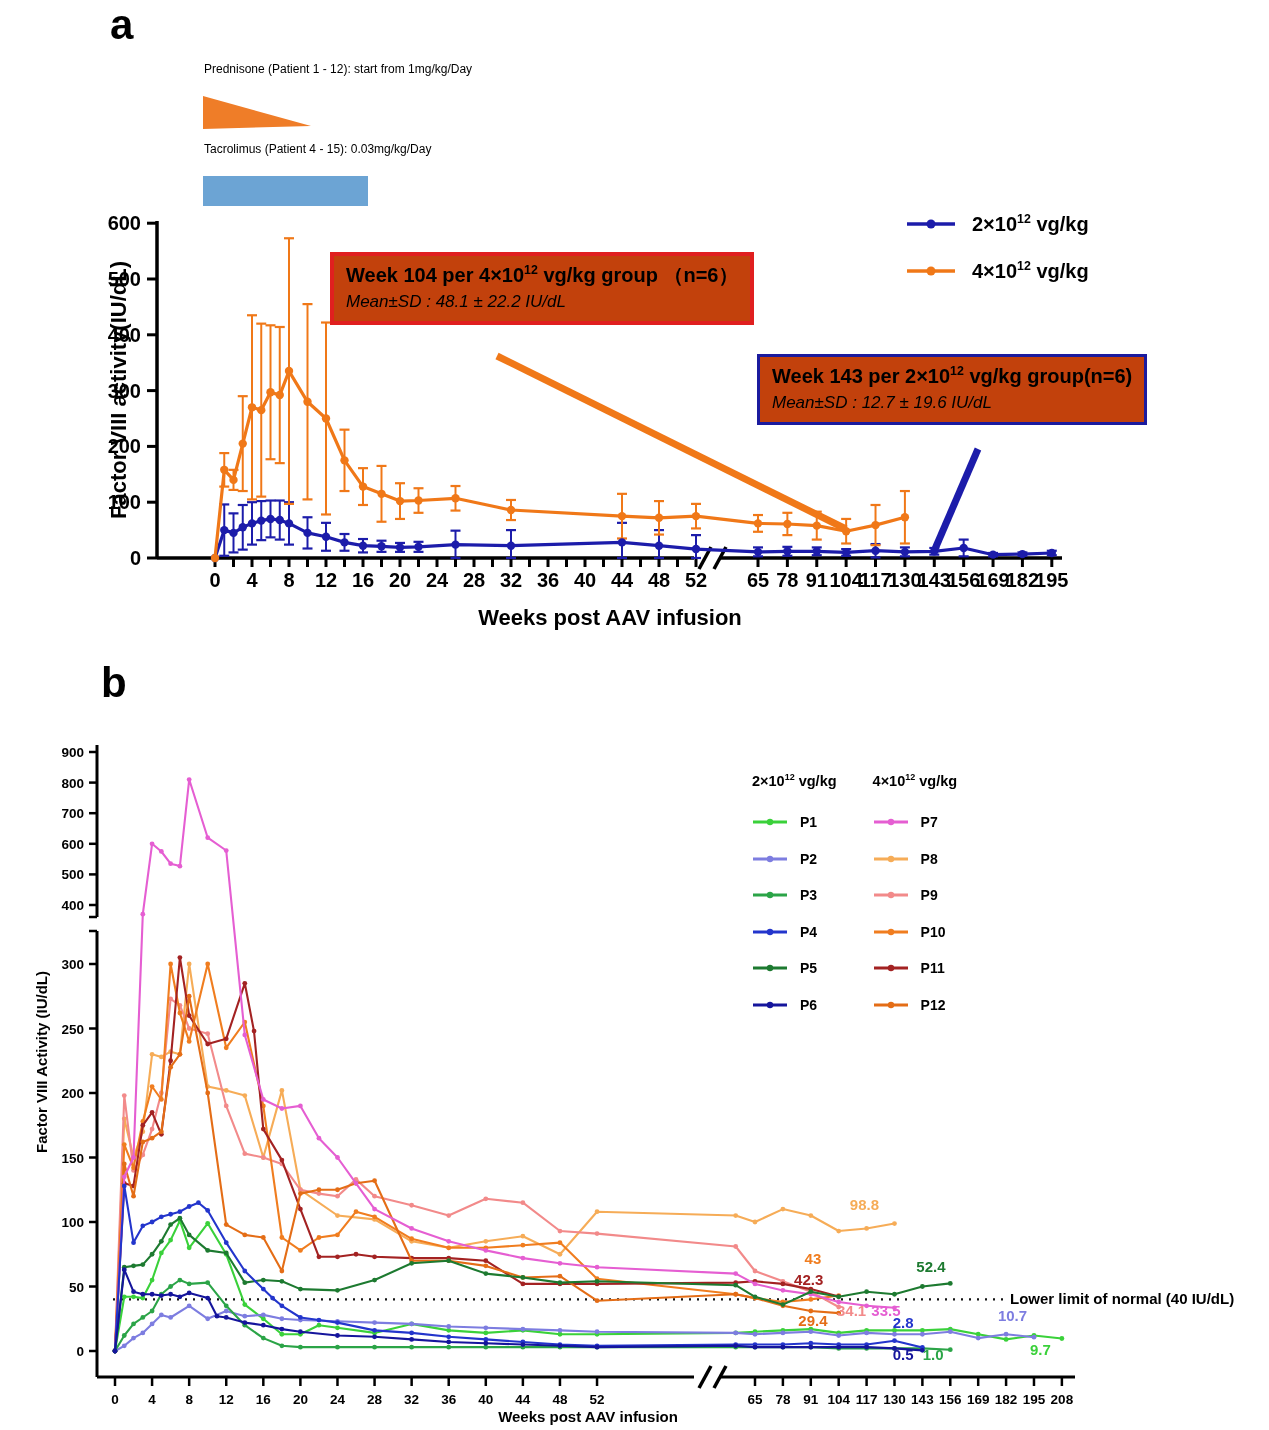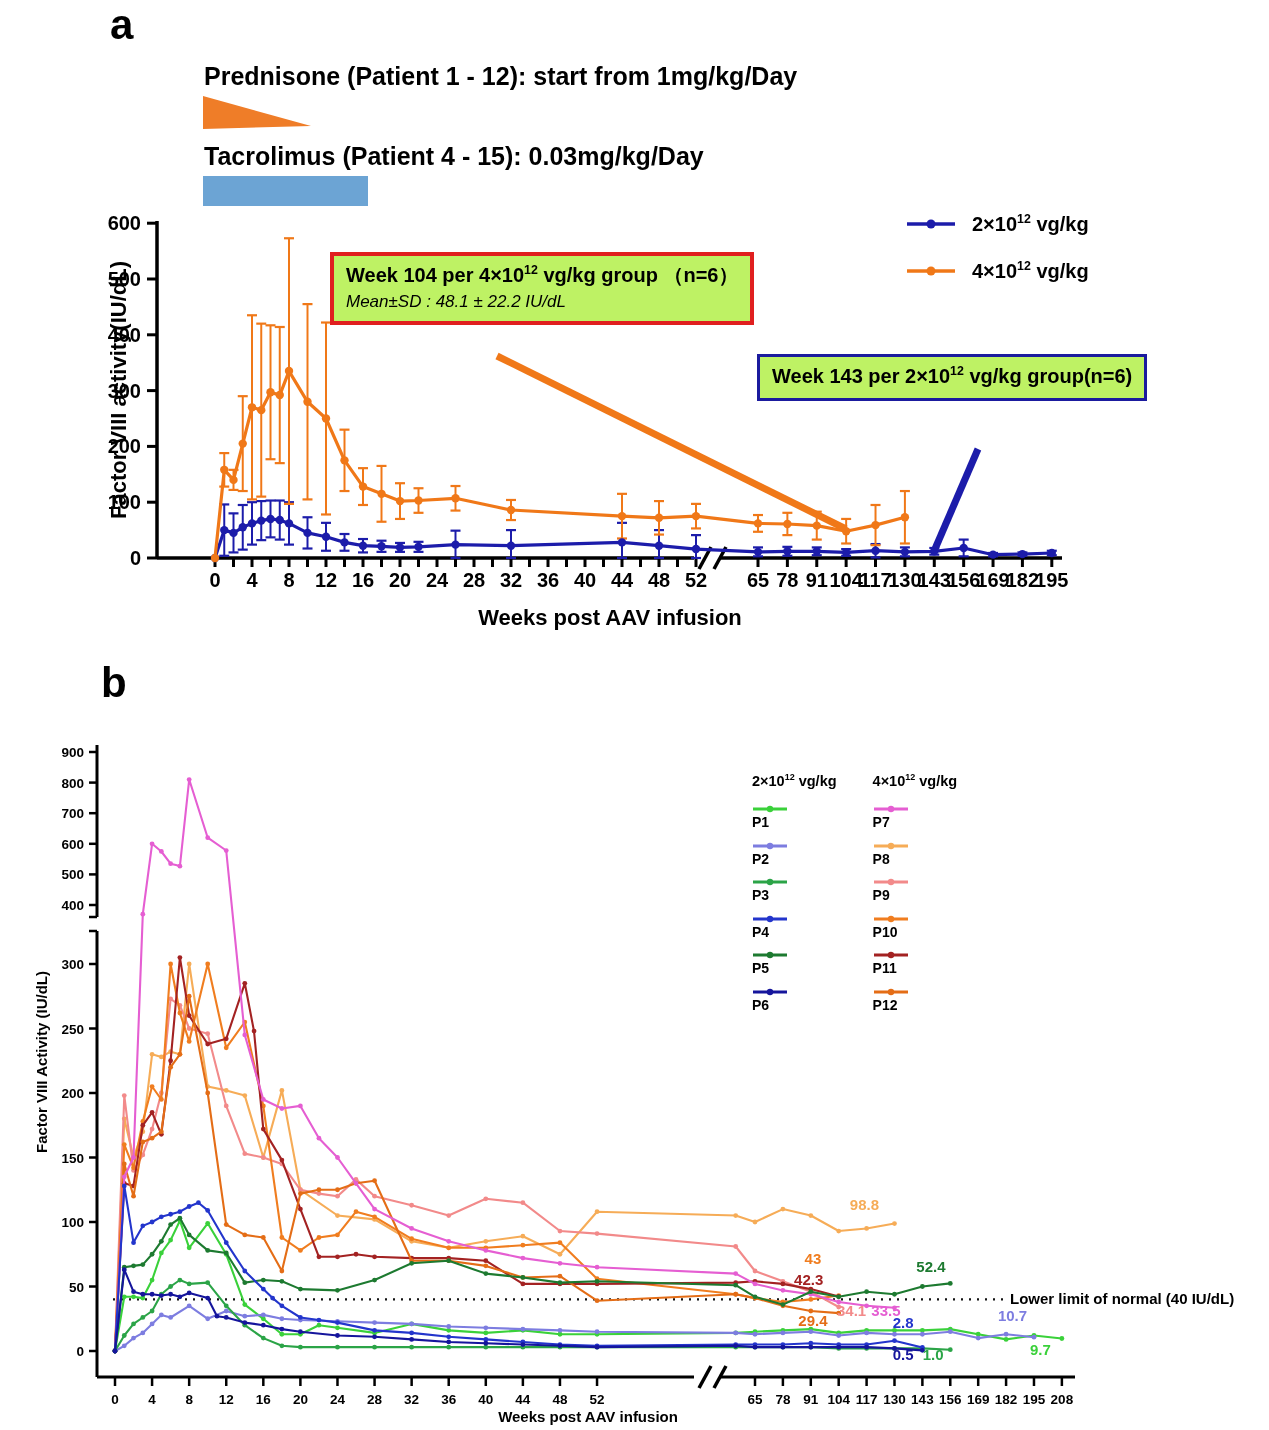--- a/index.html
+++ b/index.html
@@ -1,36 +1,36 @@
 <!DOCTYPE html>
 <html><head>
 <meta charset="utf-8">
 <style>
   html,body{margin:0;padding:0;background:#fff;}
   .fig{position:relative;width:1269px;height:1430px;background:#fff;font-family:"Liberation Sans",sans-serif;color:#000;overflow:hidden;}
   .fig svg.canvas{position:absolute;left:0;top:0;}
   .panel-letter{position:absolute;font-size:42px;font-weight:bold;line-height:1;}
   #letter-a{left:110px;top:4px;}
   #letter-b{left:101px;top:662px;}
-  .drug-label{position:absolute;font-size:25px;font-weight:bold;white-space:nowrap;}
+  .drug-label{position:absolute;font-size:12px;font-weight:normal;white-space:nowrap;}
   #prednisone-label{left:204px;top:62px;}
   #tacrolimus-label{left:204px;top:142px;}
-  .stat-box{position:absolute;background:#bef264;padding:5px 12px 7px 12px;white-space:nowrap;}
+  .stat-box{position:absolute;background:#c2410c;padding:5px 12px 7px 12px;white-space:nowrap;}
   #red-box{left:330px;top:252px;border:4px solid #e01f1f;}
   #blue-box{left:727px;top:354px;border:3.5px solid #1b1b9e;}
   .box-title{font-size:20px;font-weight:bold;line-height:1.45;}
   .box-line{font-size:17px;line-height:1.4;font-style:italic;}
   sup{font-size:62%;}
   #legend-a{left:905px;top:200px;position:absolute;}
   .lga-row{display:flex;align-items:center;height:47px;}
   .lga-glyph{width:52px;height:14px;margin-right:15px;flex:0 0 auto;}
   .lga-label{font-size:20px;font-weight:bold;white-space:nowrap;}
   #legend-b{left:752px;top:772px;position:absolute;display:flex;gap:36px;}
   .lgb-header{font-size:14.5px;font-weight:bold;height:32px;white-space:nowrap;}
-  .lgb-row{display:flex;align-items:flex-start;height:36.5px;flex-direction:column;}
+  .lgb-row{display:flex;align-items:center;height:36.5px;}
   .lgb-glyph{width:36px;height:10px;margin-right:12px;flex:0 0 auto;}
   .lgb-label{font-size:14px;font-weight:bold;}
 </style>
 </head>
 <body>
 
 <div class="fig">
 
   <svg id="fig-svg" class="canvas" width="1269" height="1430">
       <polygon points="203,96 203,129 311,126" fill="#ef7d28"></polygon>
@@ -876,20 +876,21 @@
     </div>
   </div>
 
   <div id="red-box" class="stat-box" style="border-color: rgb(224, 31, 31);">
     <div class="box-title"><span>Week 104 per 4×10</span><sup>12</sup><span> vg/kg group （n=6）</span></div>
     <div class="box-line">Mean±SD : 48.1 ± 22.2 IU/dL</div>
   </div>
 
   <div id="blue-box" class="stat-box" style="border-color: rgb(27, 27, 158); margin-left: 30px;">
     <div class="box-title"><span>Week 143 per 2×10</span><sup>12</sup><span> vg/kg group(n=6)</span></div>
+    <div class="box-line">Mean±SD : 12.7 ± 19.6 IU/dL</div>
   </div>
 
   <div id="legend-b">
     <div class="lgb-col">
       <div class="lgb-header"><span>2×10</span><sup>12</sup><span> vg/kg</span></div>
       <div id="lgb-col1">
           <div class="lgb-row">
             <svg class="lgb-glyph" width="36" height="10">
               <line x1="1" y1="5" x2="35" y2="5" stroke="#3ad13a" stroke-width="3"></line>
               <circle cx="18" cy="5" r="3.2" fill="#3ad13a"></circle>

